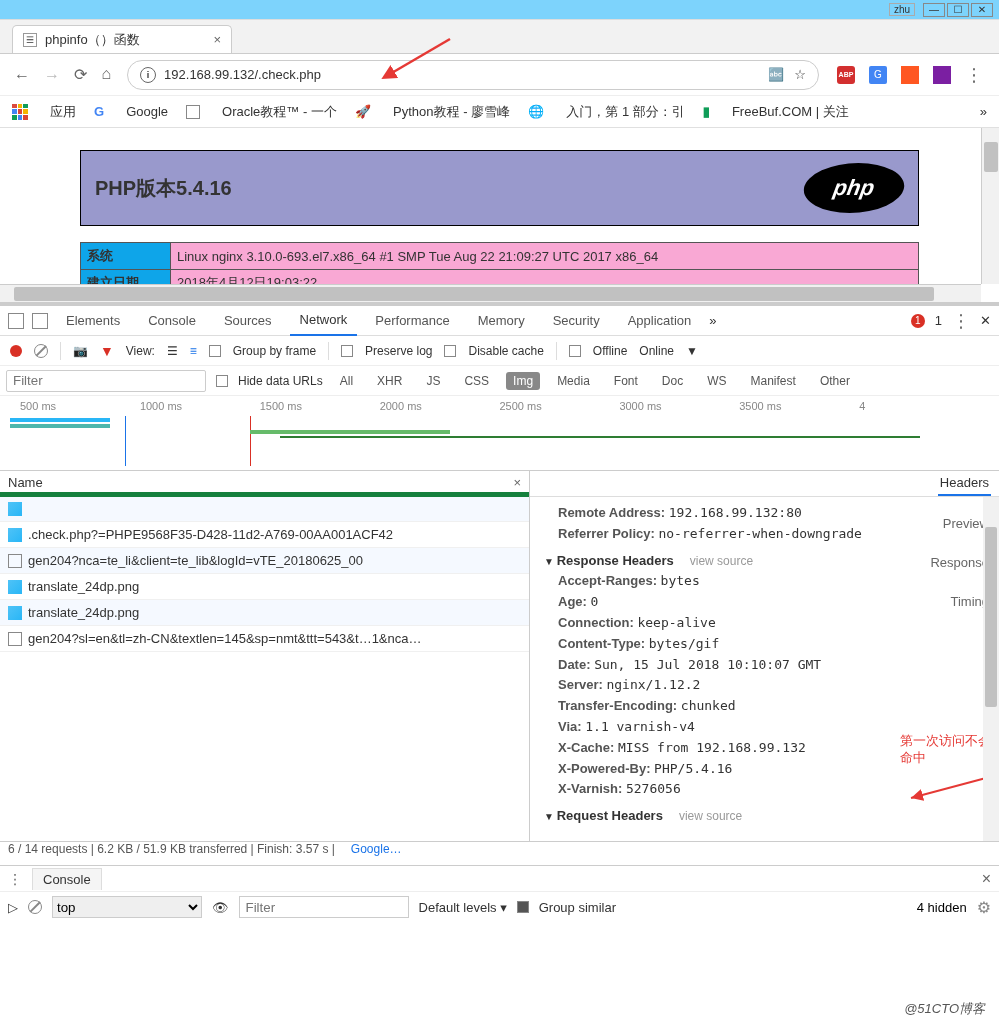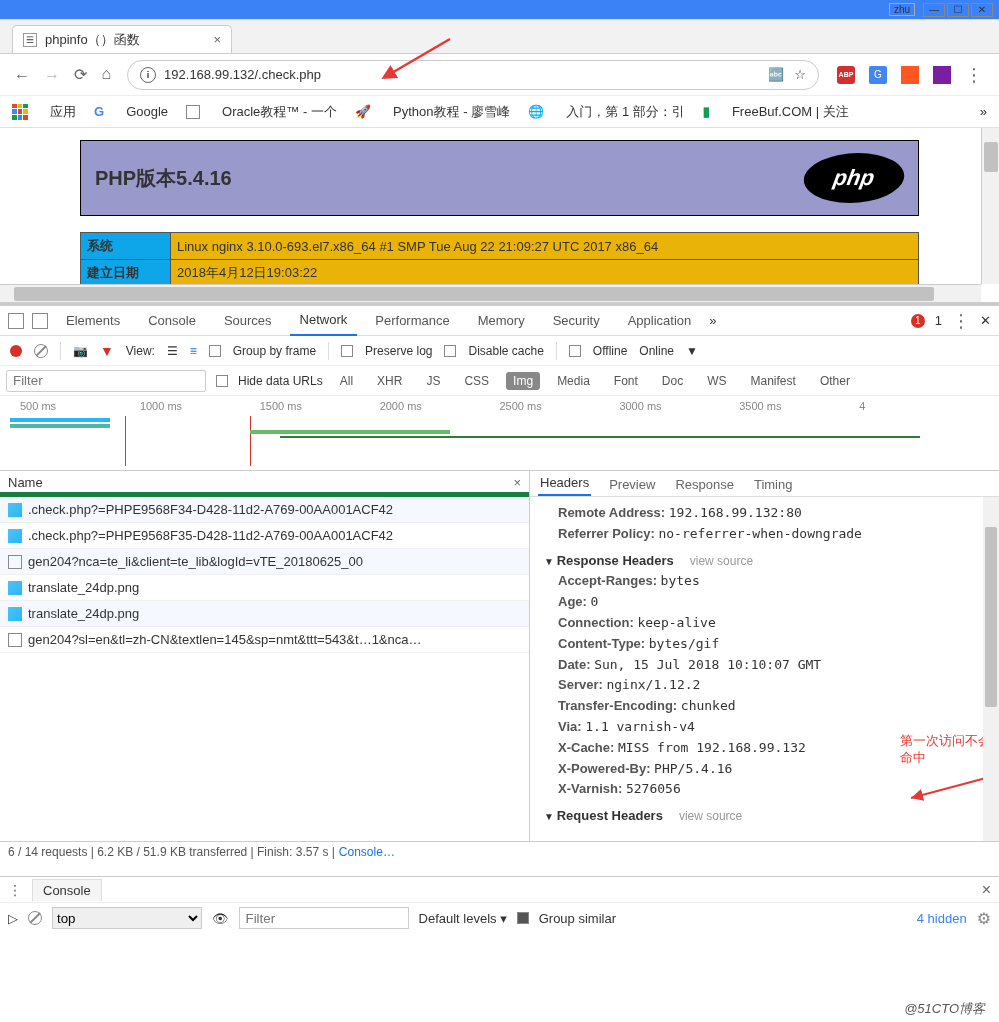--- a/index.html
+++ b/index.html
@@ -1,19 +1,19 @@
 <!DOCTYPE html>
 <html><head>
 <meta charset="utf-8">
 <style>
 * { margin:0; padding:0; box-sizing:border-box; font-family: "Segoe UI", Arial, sans-serif; }
 body { width:999px; height:1022px; background:#fff; position:relative; font-size:13px; color:#333; }
 
 
-.winbar { height:20px; background:#3b82f6; border-bottom:1px solid #ddd; display:flex; justify-content:flex-end; align-items:center; gap:2px; padding-right:6px; }
+.winbar { height:20px; background:#7dd3fc; border-bottom:1px solid #ddd; display:flex; justify-content:flex-end; align-items:center; gap:2px; padding-right:6px; }
 .winbar .user { border:1px solid #aaa; font-size:10px; padding:0 4px; margin-right:6px; }
 .winbar .btn { width:22px; height:14px; border:1px solid #888; display:flex; align-items:center; justify-content:center; font-size:10px; }
 
 
 .tabstrip { height:34px; background:#f2f2f2; display:flex; align-items:flex-end; padding-left:12px; border-bottom:1px solid #ccc; }
 .ctab { height:28px; background:#fff; border:1px solid #ccc; border-bottom:none; border-top-left-radius:5px; border-top-right-radius:5px; display:flex; align-items:center; padding:0 10px; gap:8px; min-width:220px; }
 .ctab .favicon { width:14px; height:14px; border:1px solid #999; font-size:9px; display:flex; align-items:center; justify-content:center; }
 .ctab .close { font-size:13px; color:#666; }
 
 
@@ -33,28 +33,28 @@
 .bookmarks { height:32px; border-bottom:1px solid #e0e0e0; display:flex; align-items:center; padding:0 12px; gap:18px; font-size:13px; }
 .bookmarks .item { display:flex; align-items:center; gap:22px; white-space:nowrap; }
 .bookmarks .apps { width:16px; height:16px; display:grid; grid-template-columns:repeat(3,1fr); gap:1px;}
 .bookmarks .apps span { background:#dc4a3e; }
 .bookmarks .apps span:nth-child(2){background:#f4b400}.bookmarks .apps span:nth-child(3){background:#0f9d58}.bookmarks .apps span:nth-child(4){background:#4285f4}
 .bookmarks .apps span:nth-child(5){background:#db4437}.bookmarks .apps span:nth-child(6){background:#f4b400}.bookmarks .apps span:nth-child(7){background:#0f9d58}.bookmarks .apps span:nth-child(8){background:#4285f4}.bookmarks .apps span:nth-child(9){background:#db4437}
 .doc-ico { width:14px; height:14px; border:1px solid #888;}
 
 
 .page { height:175px; overflow:hidden; position:relative; padding:12px 20px; border-bottom:1px solid #ccc;}
-.php-head { margin:0 60px; background:#9999cc; border:1px solid #000; height:76px; display:flex; align-items:center; justify-content:space-between; padding:0 14px; }
+.php-head { margin:10px 60px; background:#9999cc; border:1px solid #000; height:76px; display:flex; align-items:center; justify-content:space-between; padding:0 14px; }
 .php-head .title { font-size:20px; font-weight:bold; }
 .php-logo { background:#000; color:#fff; border-radius:50%; width:100px; height:50px; display:flex; align-items:center; justify-content:center; font-style:italic; font-weight:bold; font-size:22px; transform:skewX(-10deg); position:relative;}
 .php-logo::before { content:''; position:absolute; inset:-3px; border:2px solid #9999cc; border-radius:50%; }
 .info-table { margin:16px 60px 0; width:calc(100% - 120px); border-collapse:collapse; font-size:13px;}
 .info-table td { border:1px solid #555; padding:4px 6px; }
 .info-table .h { background:#0ea5e9; font-weight:bold; width:90px;}
-.info-table .v { background:#eab308; }
+.info-table .v { background:#f9a8d4; }
 .hscroll { position:absolute; bottom:0; left:0; right:18px; height:18px; background:#f1f1f1; border-top:1px solid #ccc;}
 .hscroll .thumb { position:absolute; left:14px; width:920px; height:14px; top:2px; background:#c1c1c1; border-radius:2px;}
 .vscroll { position:absolute; top:0; right:0; bottom:18px; width:18px; background:#f1f1f1; border-left:1px solid #ccc;}
 .vscroll .thumb { position:absolute; top:14px; width:14px; height:30px; left:2px; background:#c1c1c1; border-radius:2px;}
 
 
 .red-arrow { position:absolute; top:34px; left:380px; width:80px; height:50px; pointer-events:none;}
 .red-arrow svg { width:100%; height:100%; }
 
 
@@ -90,51 +90,51 @@
 .net-left { width:530px; border-right:1px solid #ccc; display:flex; flex-direction:column;}
 .net-left .hdr { height:26px; border-bottom:5px solid #15803d; padding:4px 8px; font-weight:normal; display:flex; justify-content:space-between;}
 .net-left .hdr .x { color:#666; cursor:pointer;}
 .req-row { padding:5px 8px; display:flex; gap:6px; align-items:center; border-bottom:1px solid #f0f0f0; font-size:13px;}
 .req-row:nth-child(even){background:#f5f9ff;}
 .fi { width:14px; height:14px; flex-shrink:0;}
 .fi.img { background:linear-gradient(135deg,#4fc3f7,#29b6f6);}
 .fi.doc { border:1px solid #888;}
 
 .net-right { flex:1; display:flex; flex-direction:column; position:relative;}
-.net-right .tabs { height:26px; border-bottom:1px solid #ddd; display:flex; padding:0 8px; gap:16px; align-items:flex-end;}
+.net-right .tabs { height:26px; border-bottom:1px solid #ddd; display:flex; padding:0 8px; gap:16px; align-items:flex-end;flex-direction:column;}
 .net-right .tabs .t { padding:4px 2px; color:#666; font-size:13px;}
 .net-right .tabs .t.a { border-bottom:2px solid #1a73e8; color:#333;}
 .hdrs { flex:1; overflow:hidden; padding:6px 14px; font-size:13px; line-height:1.6; position:relative;}
 .hdrs .sect { font-weight:bold; margin-top:6px;}
 .hdrs .tri::before { content:'▼ '; font-size:10px;}
 .hdrs .kv { padding-left:14px; }
 .hdrs .kv b { color:#545454;}
 .hdrs .kv .val { font-family:Consolas,monospace; color:#333;}
 .vs { color:#999; font-weight:normal; margin-left:16px; font-size:12px;}
 .net-right .vsb { position:absolute; right:0; top:26px; bottom:0; width:16px; background:#f1f1f1;}
 .net-right .vsb .th { position:absolute; width:12px; left:2px; top:30px; height:180px; background:#c1c1c1; border-radius:2px;}
 
 
 .red-ann { position:absolute; right:8px; top:236px; color:#e53935; font-size:13px; line-height:1.3; text-align:left; pointer-events:none;}
 .red-arr2 { position:absolute; right:8px; top:276px; }
 
 
-.net-status { height:24px; border-top:1px solid #ccc; font-size:12px; color:#555; display:flex; align-items:flex-end; padding:17px 8px; gap:4px;}
+.net-status { height:24px; border-top:1px solid #ccc; font-size:12px; color:#555; display:flex; align-items:flex-start; padding:0 8px; gap:16px;}
 .net-status .link { color:#1a73e8;}
 
 
 .drawer { border-top:1px solid #ccc;}
 .drawer .top { height:26px; display:flex; align-items:center; padding:0 8px; gap:10px; border-bottom:1px solid #eee;}
 .drawer .top .dots3 { font-size:14px; color:#666;}
 .drawer .top .ctab2 { background:#f5f5f5; padding:3px 10px; border:1px solid #ddd; border-bottom:none;}
 .drawer .top .x { margin-left:auto; font-size:16px; color:#666;}
 .drawer .row2 { height:30px; display:flex; align-items:center; padding:0 8px; gap:10px;}
 .drawer .row2 select { border:1px solid #ccc; height:22px; width:150px;}
 .drawer .row2 input { border:1px solid #ccc; height:22px; width:170px; padding:0 6px;}
-.drawer .row2 .hid { margin-left:auto; color:#3b82f6;}
+.drawer .row2 .hid { margin-left:auto; color:#000000;}
 .drawer .row2 .gear { font-size:16px; color:#888;}
 
 .watermark { position:absolute; bottom:4px; right:14px; font-size:13px; font-style:italic; color:#555;}
 </style>
 </head>
 <body>
 
 <div class="winbar">
   <span class="user">zhu</span>
   <span class="btn">—</span>
@@ -331,21 +331,20 @@
   </div>
 
   <div class="net-split">
     <div class="net-left">
       <div class="hdr">
           <span>Name</span>
           <span class="x">×</span>
         </div>
       <div class="req-row">
           <span class="fi img"></span>
-          <span>.check.php?=PHPE9568F34-D428-11d2-A769-00AA001ACF42</span>
         </div>
       <div class="req-row">
           <span class="fi img"></span>
           <span>.check.php?=PHPE9568F35-D428-11d2-A769-00AA001ACF42</span>
         </div>
       <div class="req-row">
           <span class="fi doc"></span>
           <span>gen204?nca=te_li&amp;client=te_lib&amp;logId=vTE_20180625_00</span>
         </div>
       <div class="req-row">
@@ -397,21 +396,21 @@
         </div>
       </div>
       <div class="vsb">
           <div class="th"></div>
         </div>
     </div>
   </div>
 
   <div class="net-status">
     <span>6 / 14 requests  |  6.2 KB / 51.9 KB transferred  |  Finish: 3.57 s  |  </span>
-    <span class="link">Console…</span>
+    <span class="link">Google…</span>
   </div>
 
   <div class="drawer">
     <div class="top">
       <span class="dots3">⋮</span>
       <span class="ctab2">Console</span>
       <span class="x">×</span>
     </div>
     <div class="row2">
       <span>▷</span>

